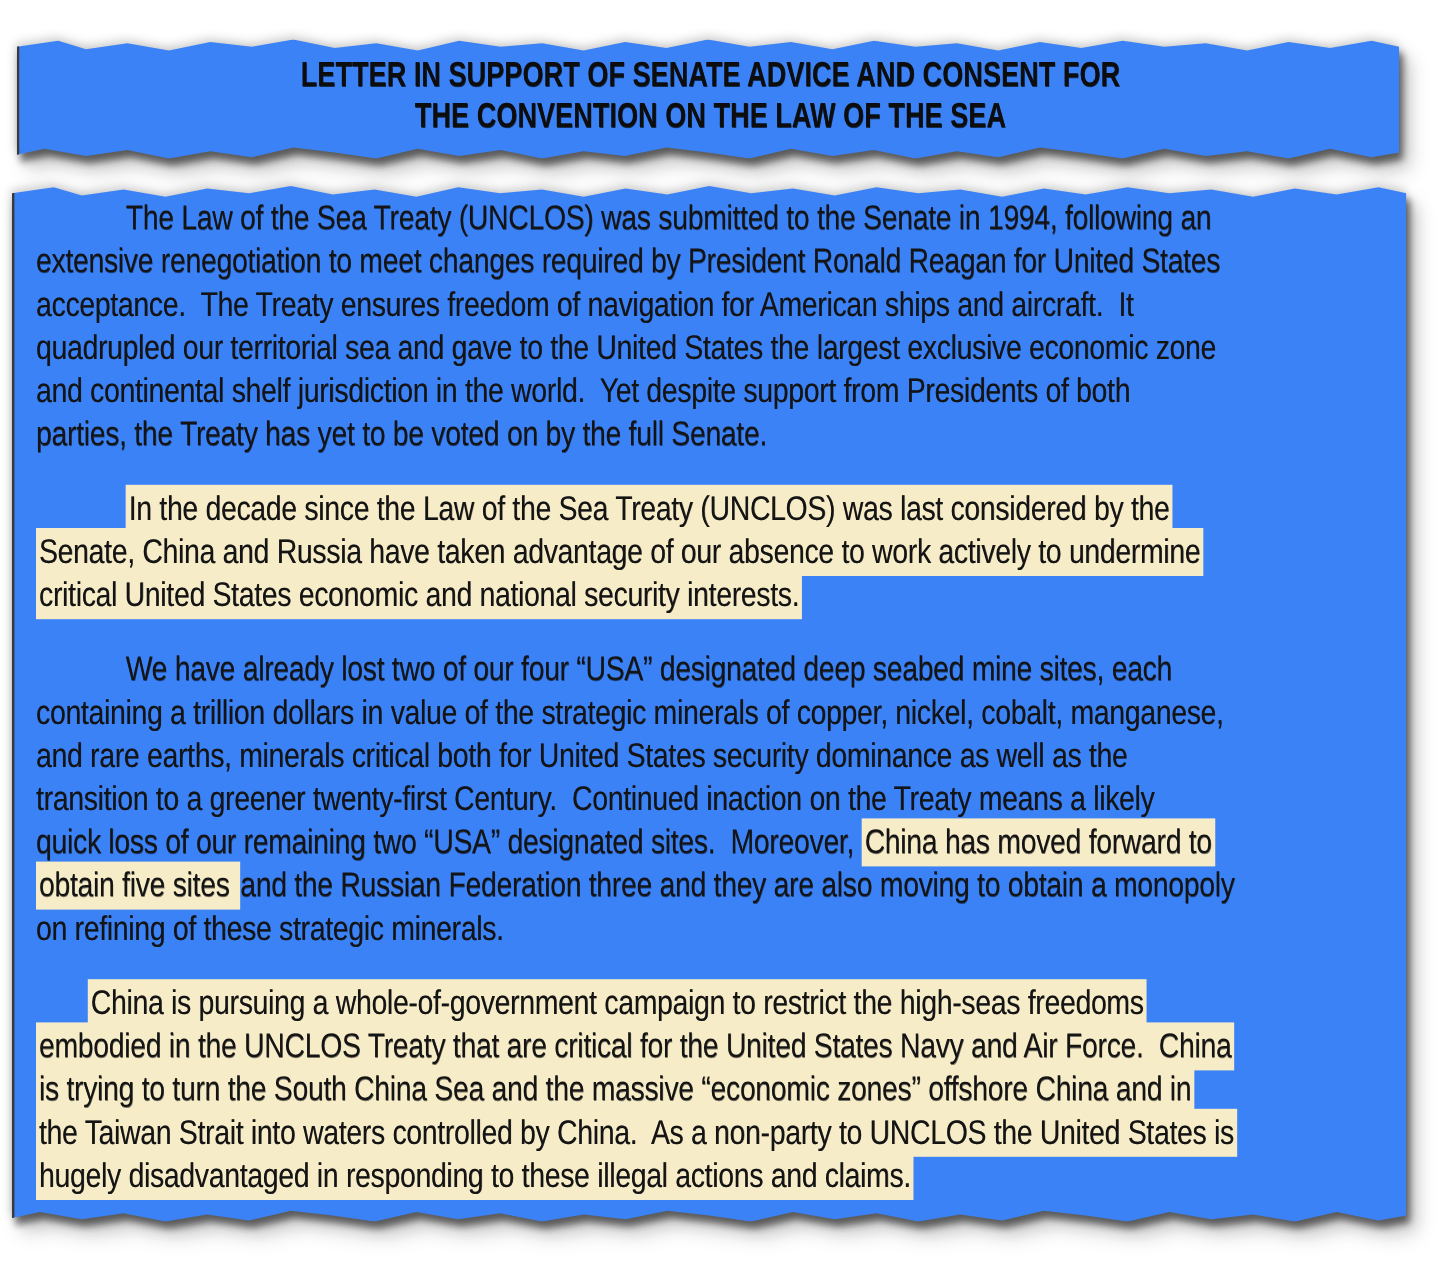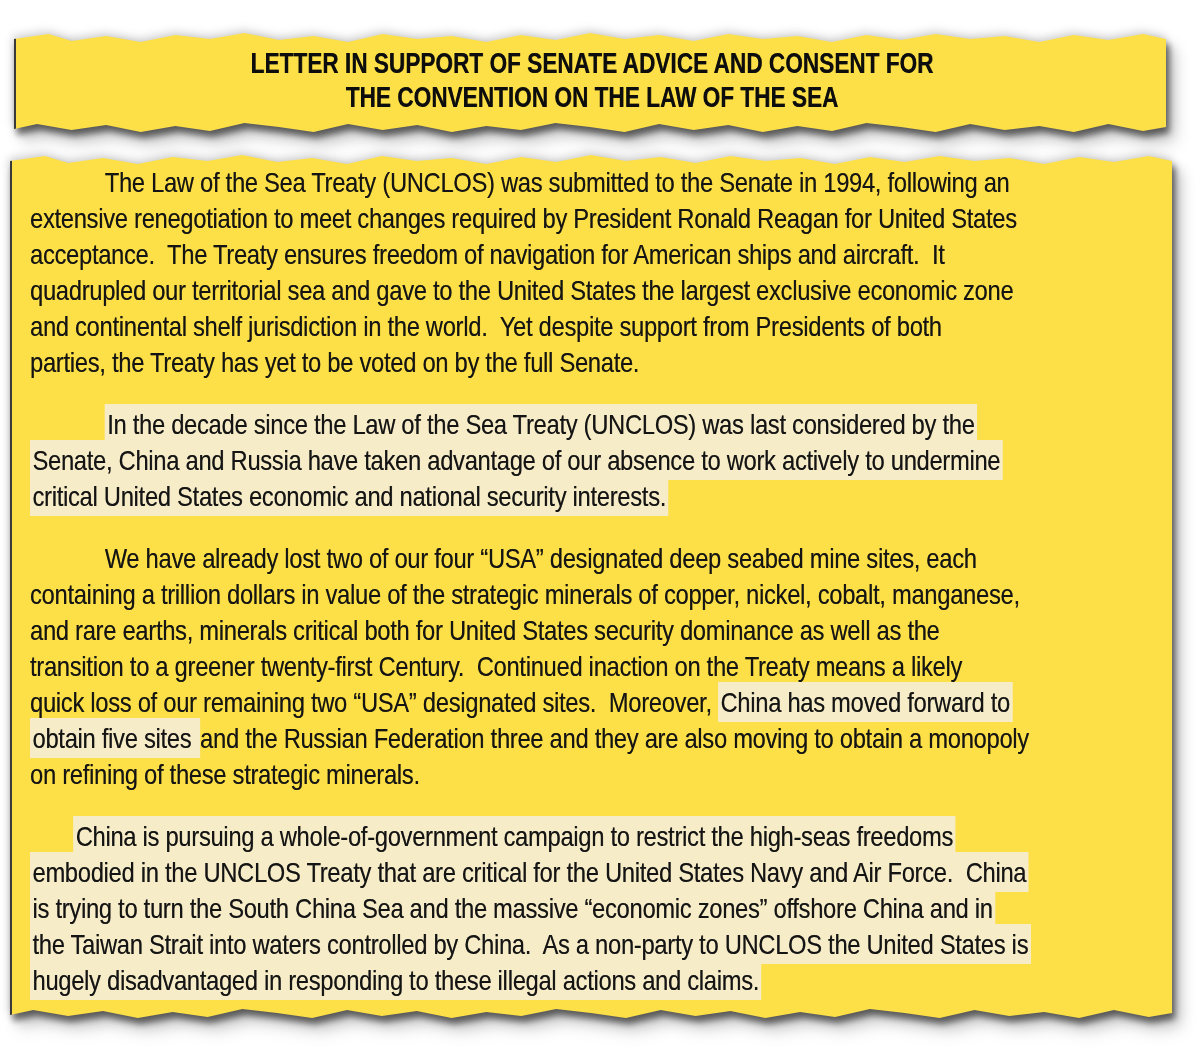--- a/index.html
+++ b/index.html
@@ -13,21 +13,21 @@
 
   
   .shadow-wrap {
     position: absolute;
     filter: drop-shadow(3px 6px 3px rgba(15,15,15,0.55))
             drop-shadow(7px 9px 7px rgba(0,0,0,0.22))
             drop-shadow(-1px -3px 4px rgba(0,0,0,0.18));
   }
   .torn {
     position: relative; width: 100%; height: 100%;
-    background: #fde047;
+    background: #3b82f6;
     border-left: 2px solid #3a3a3a;
     clip-path: polygon(
       0 9px, 3% 4px, 5% 11px, 8% 6px, 11% 12px, 14% 5px, 17% 9px, 20% 3px,
       23% 10px, 26% 6px, 29% 12px, 32% 4px, 35% 9px, 38% 6px, 41% 12px, 44% 5px,
       47% 10px, 50% 3px, 53% 9px, 56% 5px, 59% 11px, 62% 4px, 65% 9px, 68% 6px,
       71% 12px, 74% 5px, 77% 10px, 80% 4px, 83% 9px, 86% 6px, 89% 12px, 92% 5px,
       95% 10px, 98% 4px, 100% 9px,
       100% calc(100% - 9px), 98% calc(100% - 5px), 95% calc(100% - 12px), 92% calc(100% - 4px),
       89% calc(100% - 10px), 86% calc(100% - 6px), 83% calc(100% - 12px), 80% calc(100% - 4px),
       77% calc(100% - 9px), 74% calc(100% - 13px), 71% calc(100% - 5px), 68% calc(100% - 10px),

